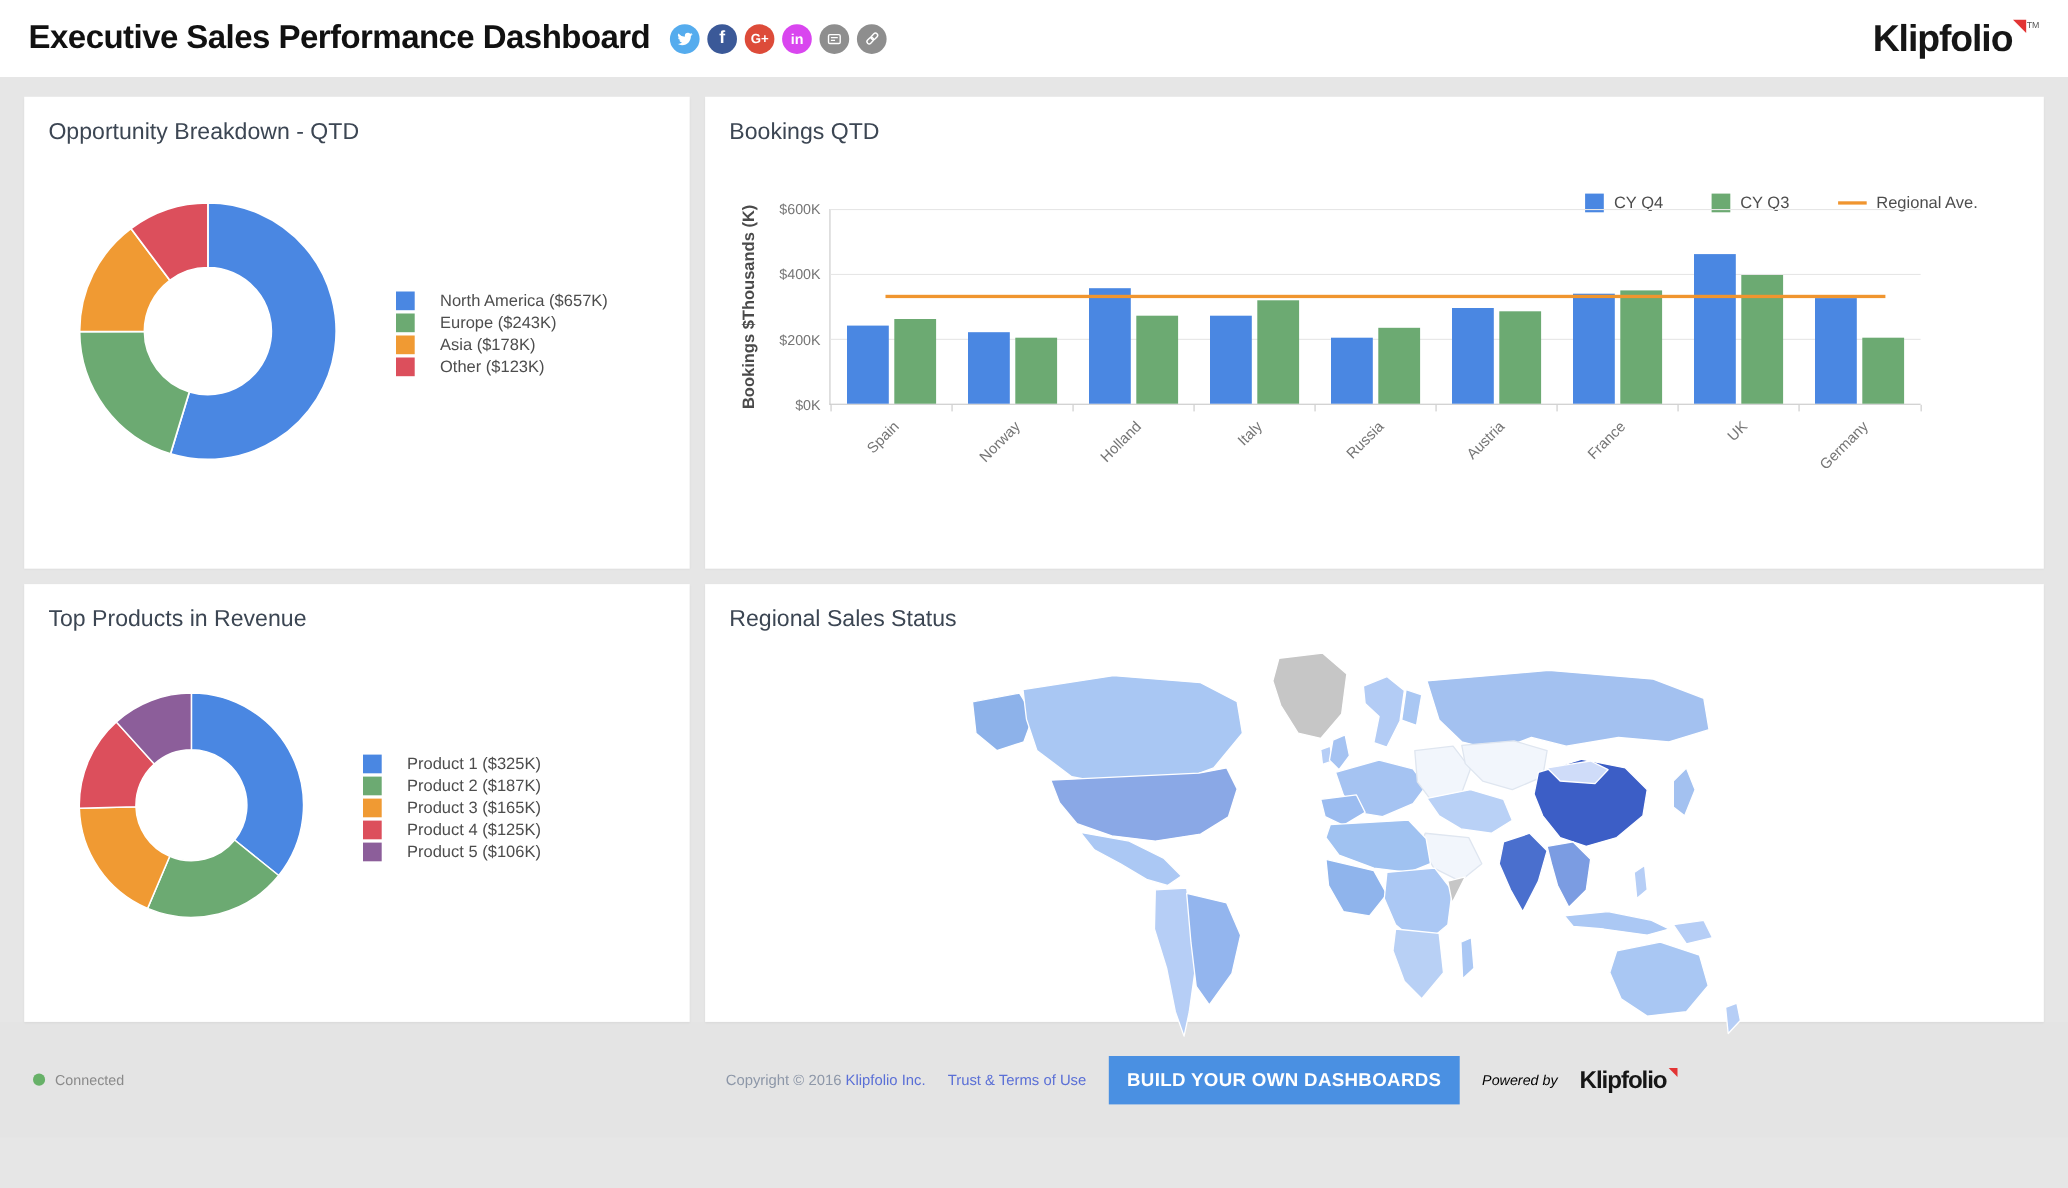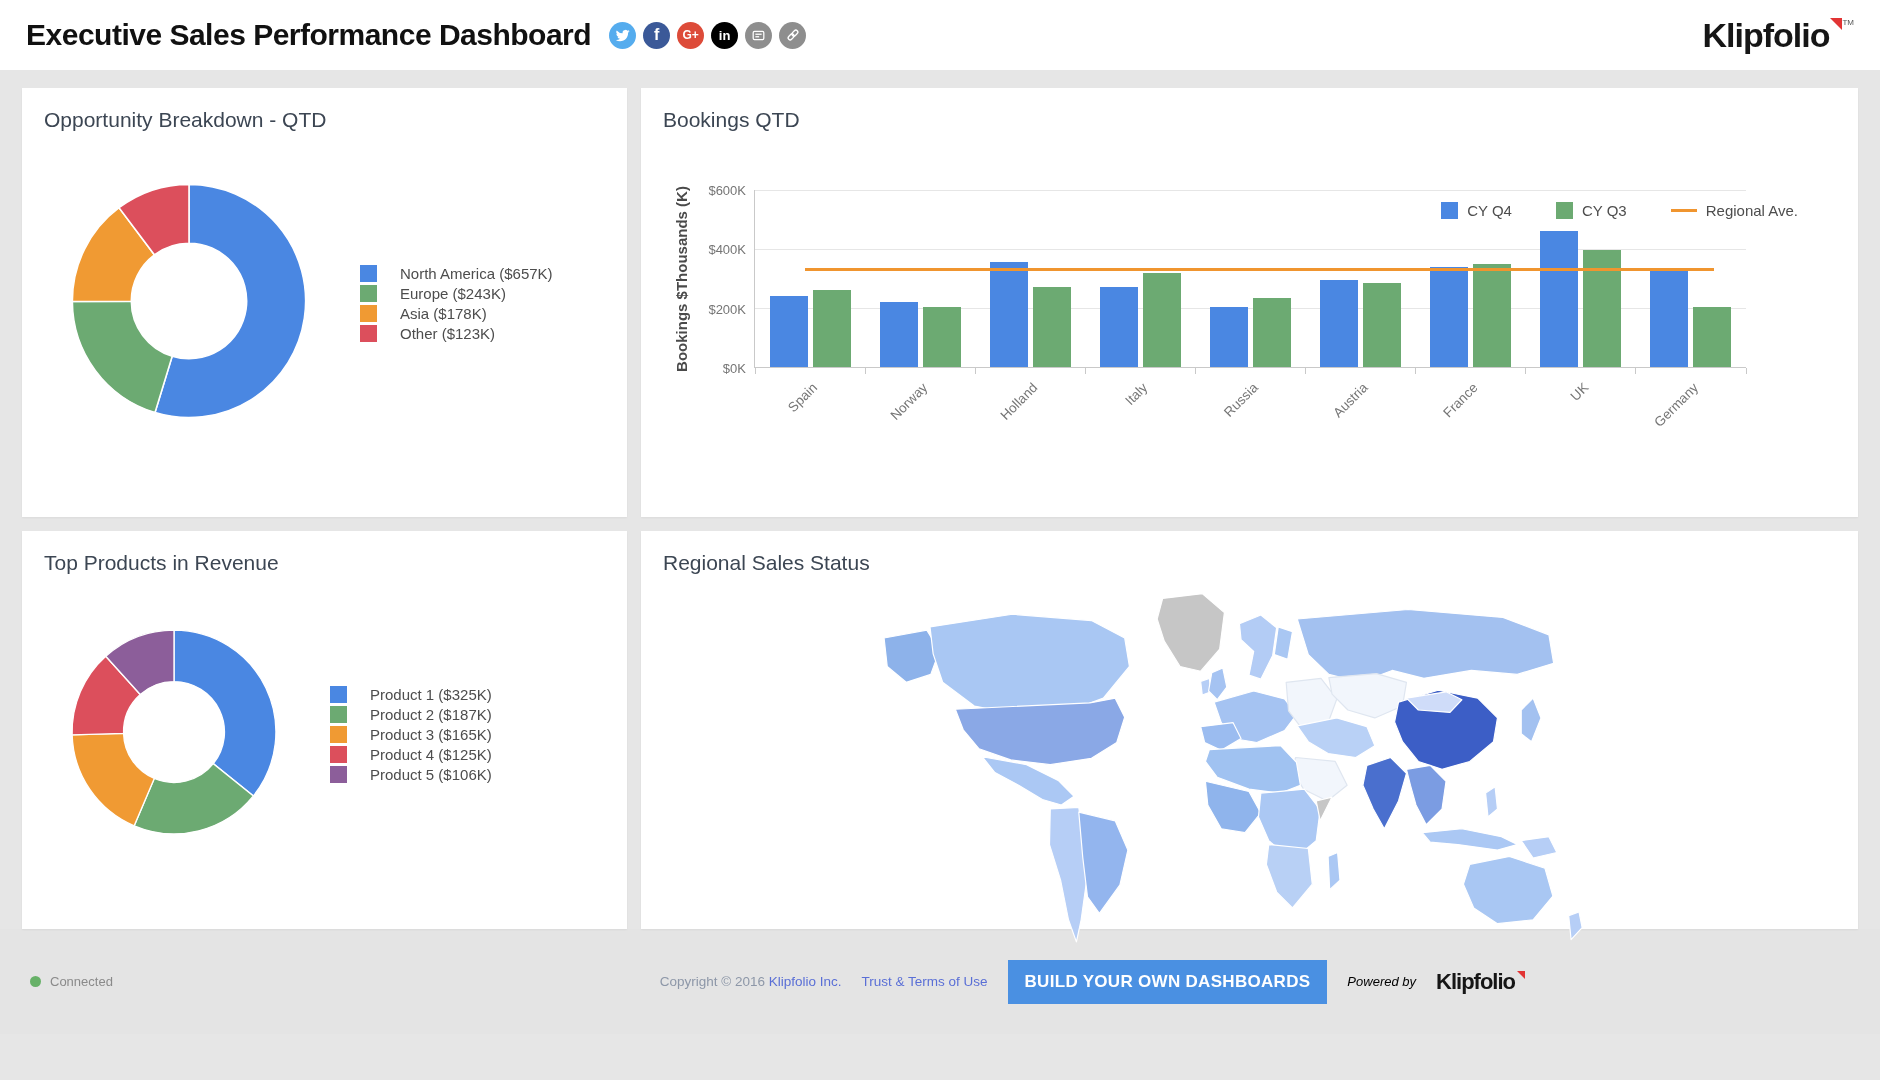--- a/index.html
+++ b/index.html
@@ -37,21 +37,21 @@
   .donut-wrap { display:flex; align-items:center; }
   .donut-wrap.p1 { margin:50px 0 0 48px; }
   .donut-wrap.p3 { margin:53px 0 0 48px; }
   .legend-col { margin-left:52px; display:flex; flex-direction:column; gap:3px; }
   .legend-item { display:flex; align-items:center; gap:23px; }
   .legend-swatch { width:17px; height:17px; flex:none; }
   .legend-label { font-size:15px; color:#4d4d4d; white-space:nowrap; }
 
   
   .bk-legend { position:absolute; top:88px; right:60px; display:flex; align-items:center; gap:44px; }
-  .bk-legend .legend-item { gap:9px;margin-top:26px; }
+  .bk-legend .legend-item { gap:9px; }
   .line-swatch { width:26px; height:3px; flex:none; }
   .bars-area { display:flex; margin:58px 112px 0 25px; }
   .y-title { width:30px; position:relative; }
   .y-title span { position:absolute; top:50%; left:50%; transform:translate(-50%,-50%) rotate(-90deg);
                   white-space:nowrap; font-size:15px; font-weight:bold; color:#4a4a4a; }
   .y-ticks { width:58px; position:relative; }
   .y-tick { position:absolute; right:8px; font-size:13px; color:#757575; transform:translateY(50%); }
   .plot { flex:1; position:relative; height:178px; border-left:1px solid #c9c9c9; border-bottom:1px solid #c9c9c9; }
   .gridline { position:absolute; left:0; right:0; height:1px; background:#e6e6e6; }
   .bars-row { position:absolute; inset:0; display:flex; }
@@ -94,21 +94,21 @@
             <path d="M23.4 4.8c-.8.4-1.7.6-2.6.8.9-.6 1.6-1.4 2-2.5-.9.5-1.9.9-2.9 1.1A4.6 4.6 0 0 0 16.6 3a4.5 4.5 0 0 0-4.5 4.5c0 .4 0 .7.1 1A12.9 12.9 0 0 1 2.8 3.8a4.5 4.5 0 0 0 1.4 6 4.4 4.4 0 0 1-2-.5v.1a4.5 4.5 0 0 0 3.6 4.4 4.7 4.7 0 0 1-2 .1 4.5 4.5 0 0 0 4.2 3.1A9.1 9.1 0 0 1 1.2 19 12.8 12.8 0 0 0 8.1 21c8.3 0 12.8-6.9 12.8-12.8v-.6c.9-.6 1.6-1.4 2.2-2.3z"></path>
           </svg>
         </span>
     </div>
     <div class="soc" style="background:#3b5998">
       <span style="font-size:16px">f</span>
     </div>
     <div class="soc" style="background:#dd4b39">
       <span style="font-size:12px">G+</span>
     </div>
-    <div class="soc" style="background:#000000">
+    <div class="soc" style="background:#d946ef">
       <span>in</span>
     </div>
     <div class="soc" style="background:#8e8e8e">
       <span>
           <svg width="15" height="15" viewBox="0 0 24 24" fill="none" stroke="#fff" stroke-width="2">
             <rect x="3.5" y="5.5" width="17" height="13" rx="2"></rect>
             <line x1="7" y1="10" x2="17" y2="10"></line>
             <line x1="7" y1="14" x2="13" y2="14"></line>
           </svg>
         </span>

